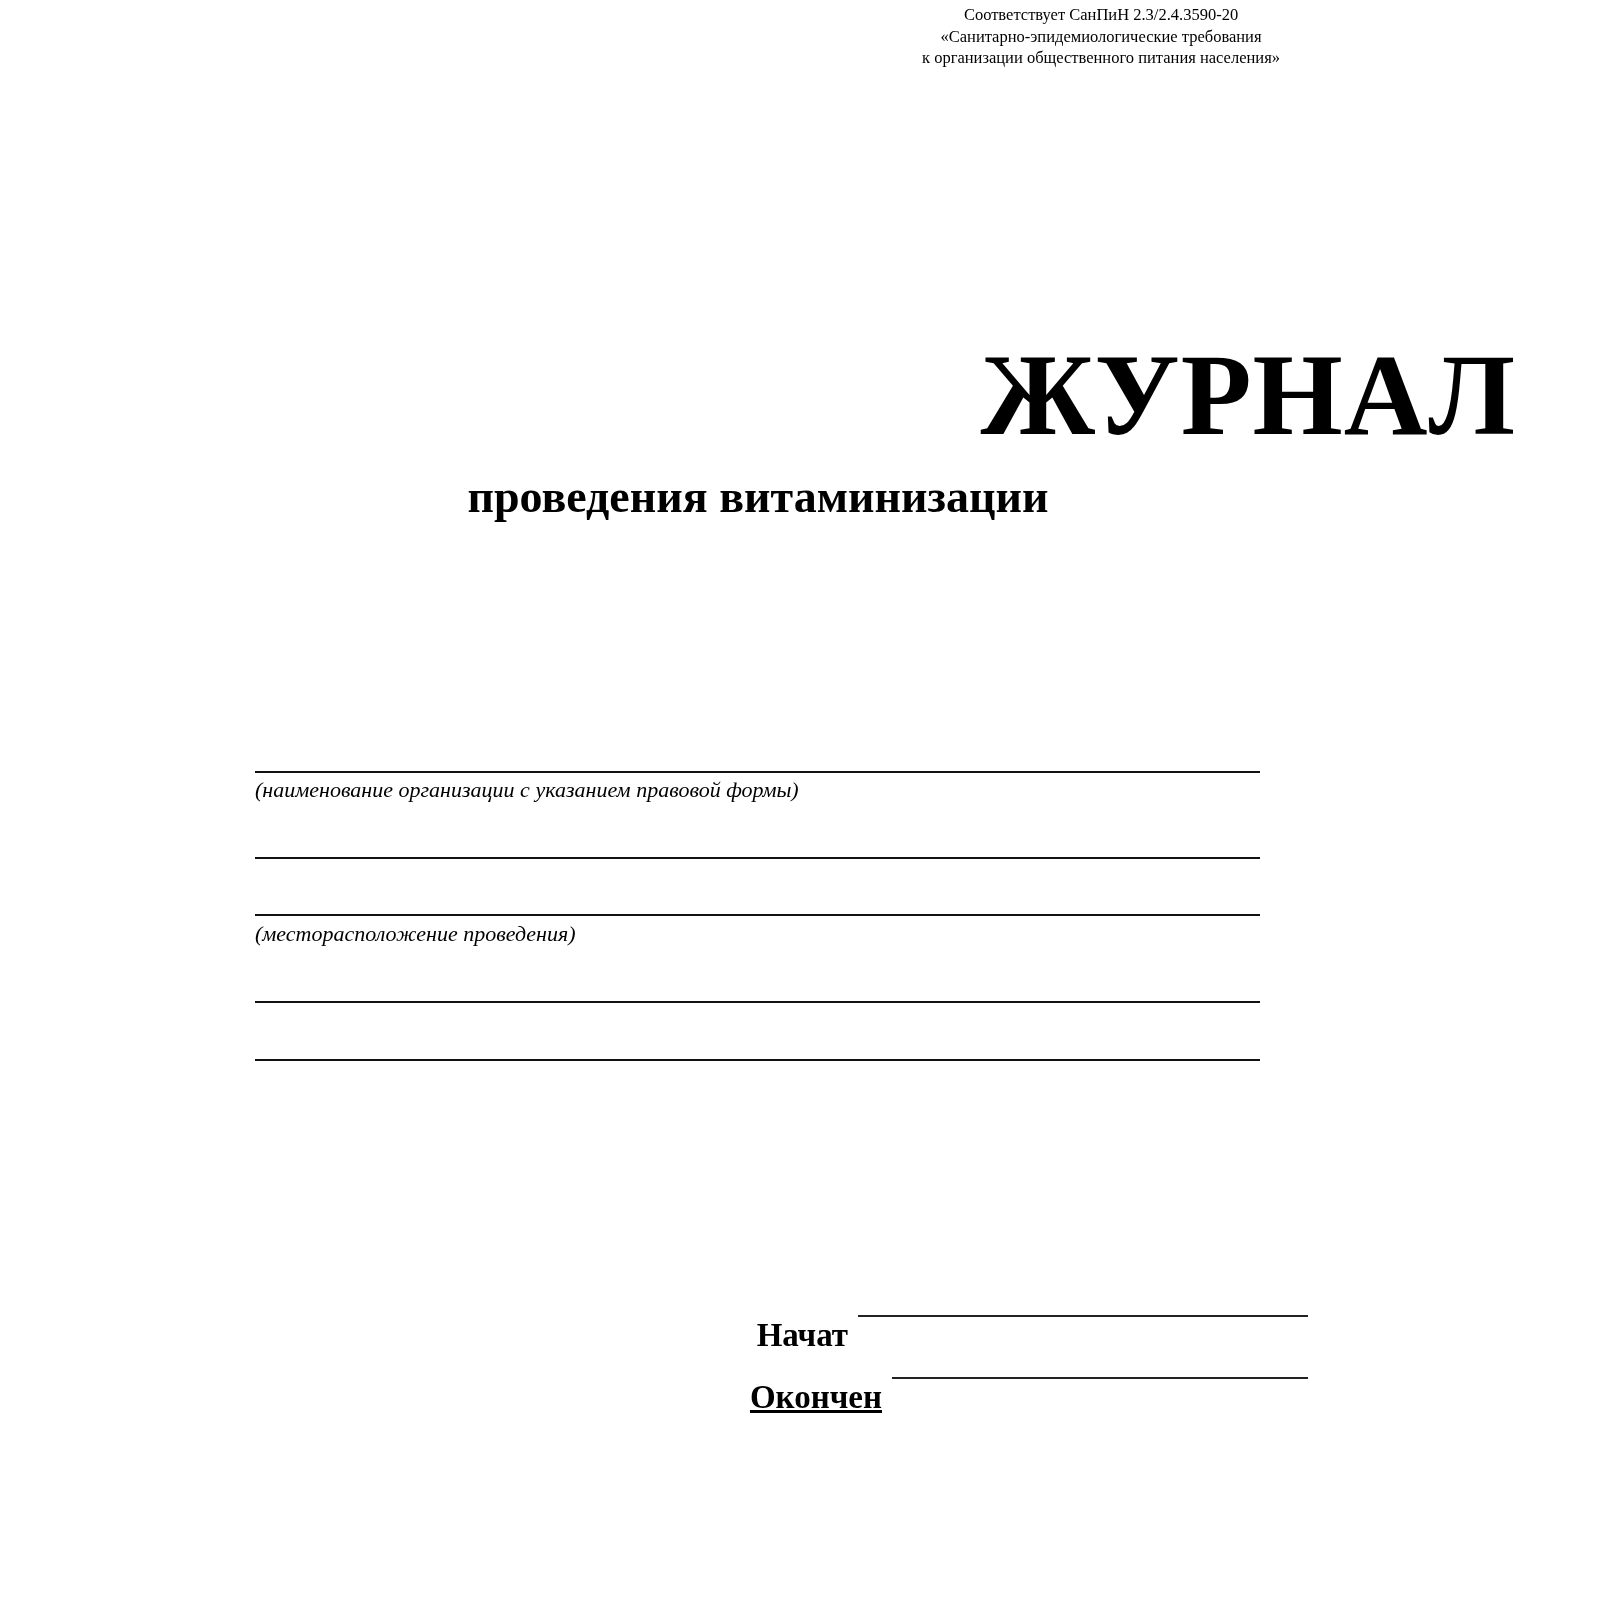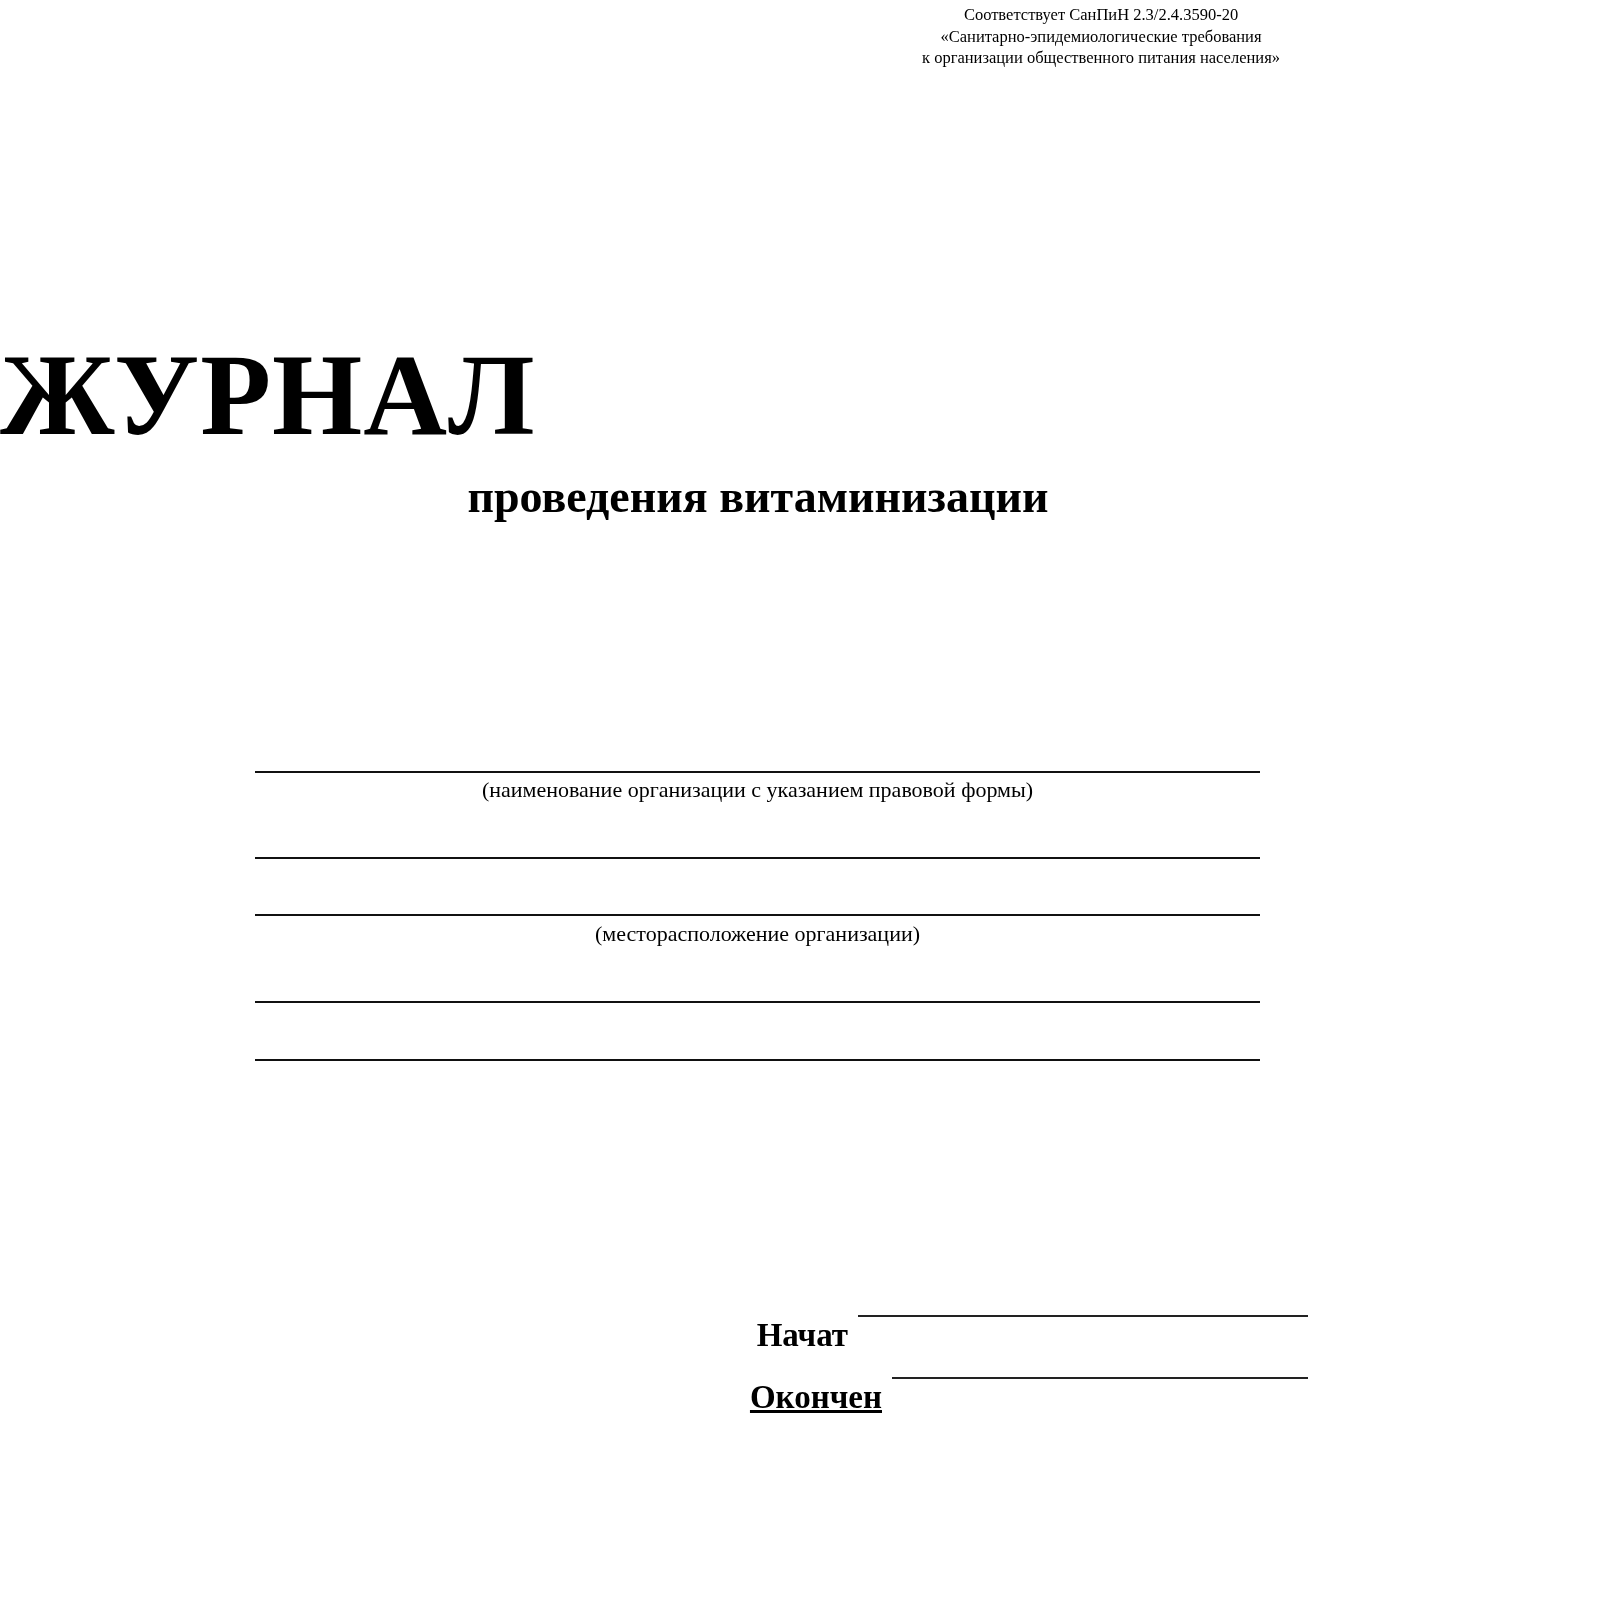--- a/index.html
+++ b/index.html
@@ -1,27 +1,27 @@
 <!DOCTYPE html>
 <html><head>
 <meta charset="utf-8">
 <style>
   html, body { margin:0; padding:0; background:#ffffff; }
   body { width:1600px; height:1600px; position:relative; overflow:hidden;
          font-family: "Liberation Serif", "DejaVu Serif", serif; color:#000; }
   .compliance { position:absolute; right:320px; top:4px; text-align:center;
                 font-size:16.5px; line-height:21.5px; }
-  .title { position:absolute; left:0; width:1516px; top:330px; text-align:left;
+  .title { position:absolute; left:0; width:1516px; top:330px; text-align:right;
            font-size:116px; font-weight:bold; line-height:130px; letter-spacing:1px; }
   .subtitle { position:absolute; left:0; width:1516px; top:460px; text-align:center;
               font-size:46px; font-weight:bold; line-height:74px; }
   .hline { position:absolute; left:255px; width:1005px; height:0;
            border-top:2.5px solid #111; }
-  .caption { position:absolute; left:255px; width:1005px; text-align:center;
-             font-size:22px; line-height:26px; }
+  .caption { position:absolute; left:255px; width:1005px; text-align:left;
+             font-size:22px; line-height:26px;font-style:italic; }
   .period-row { position:absolute; left:628px; width:680px; display:flex;
                 align-items:flex-start; justify-content:flex-end; }
   .period-label { font-size:33px; font-weight:bold; margin-right:10px; line-height:40px; }
   .period-line { border-bottom:2.5px solid #222; height:0; margin-bottom:6px; }
 </style>
 </head>
 <body>
 
 <div class="compliance">
   <div>Соответствует СанПиН 2.3/2.4.3590-20</div>
@@ -33,21 +33,21 @@
 
 <div class="subtitle">
   <div>проведения витаминизации</div>
 </div>
 
 <div class="hline" style="top:771px;"></div>
 <div class="caption" style="top:777px;">(наименование организации с указанием правовой формы)</div>
 <div class="hline" style="top:857px;"></div>
 
 <div class="hline" style="top:914px;"></div>
-<div class="caption" style="top:921px;">(месторасположение организации)</div>
+<div class="caption" style="top:921px;">(месторасположение проведения)</div>
 <div class="hline" style="top:1001px;"></div>
 <div class="hline" style="top:1059px;"></div>
 
 <div class="period-row" style="top:1315px;">
   <span class="period-label">Начат</span>
   <span class="period-line" style="width:450px;"></span>
 </div>
 
 <div class="period-row" style="top:1377px;text-decoration:underline;">
   <span class="period-label">Окончен</span>

